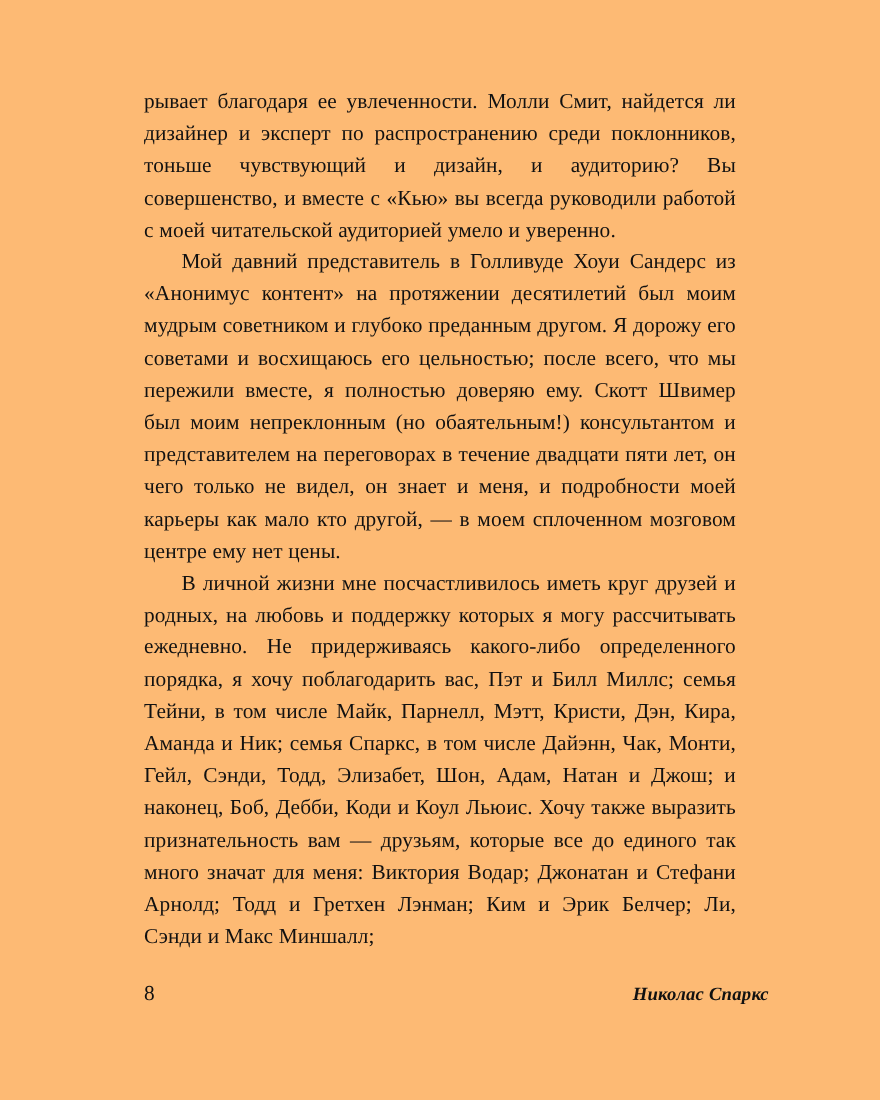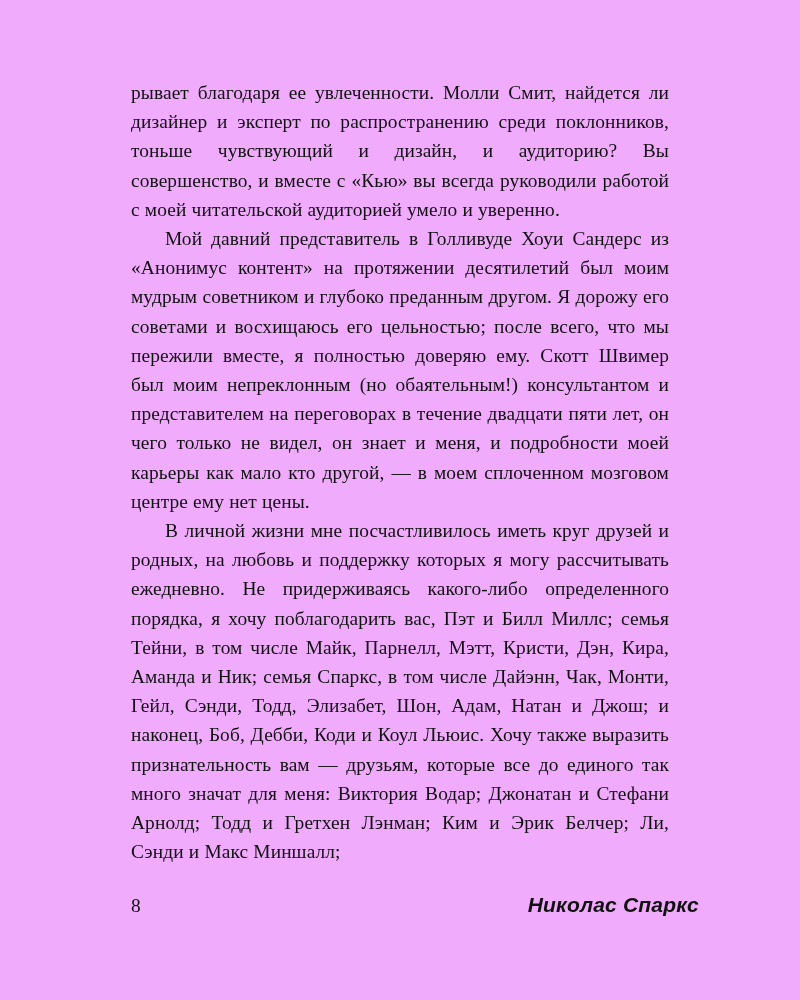--- a/index.html
+++ b/index.html
@@ -14,21 +14,21 @@
     color: #111111;
     position: relative;
     overflow: hidden;
   }
   .page {
     position: absolute;
     left: 0;
     top: 0;
     width: 800px;
     height: 1000px;
-    background: #f0abfc;
+    background: #fdba74;
   }
   .text-block {
     position: absolute;
     left: 131px;
     top: 78px;
     width: 538px;
   }
   .para {
     margin: 0;
     font-size: 19.4px;
@@ -50,24 +50,24 @@
     display: flex;
     align-items: baseline;
     justify-content: space-between;
   }
   .folio {
     font-size: 19.4px;
     font-family: "Liberation Serif", serif;
     color: #111111;
   }
   .running-title {
-    font-size: 21px;
+    font-size: 17px;
     font-style: italic;
     font-weight: bold;
-    font-family: Liberation Sans, sans-serif;
+    font-family: Liberation Serif, serif;
     color: #111111;
     letter-spacing: 0.2px;
   }
 </style>
 </head>
 <body>
 
 <div class="page">
 
   <div class="text-block">

